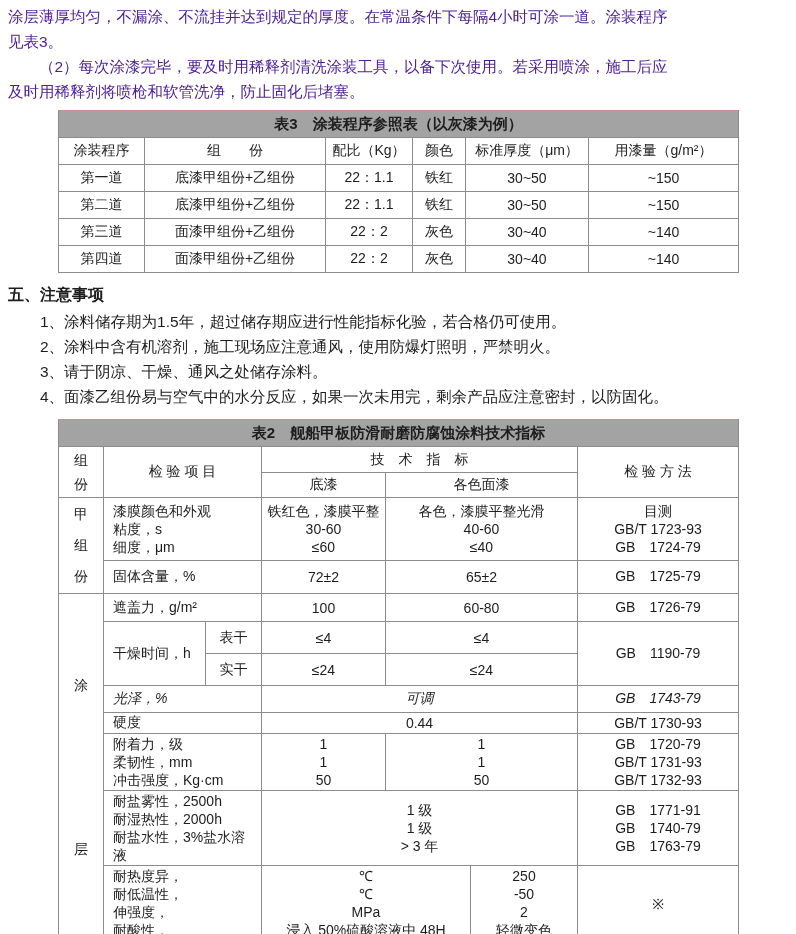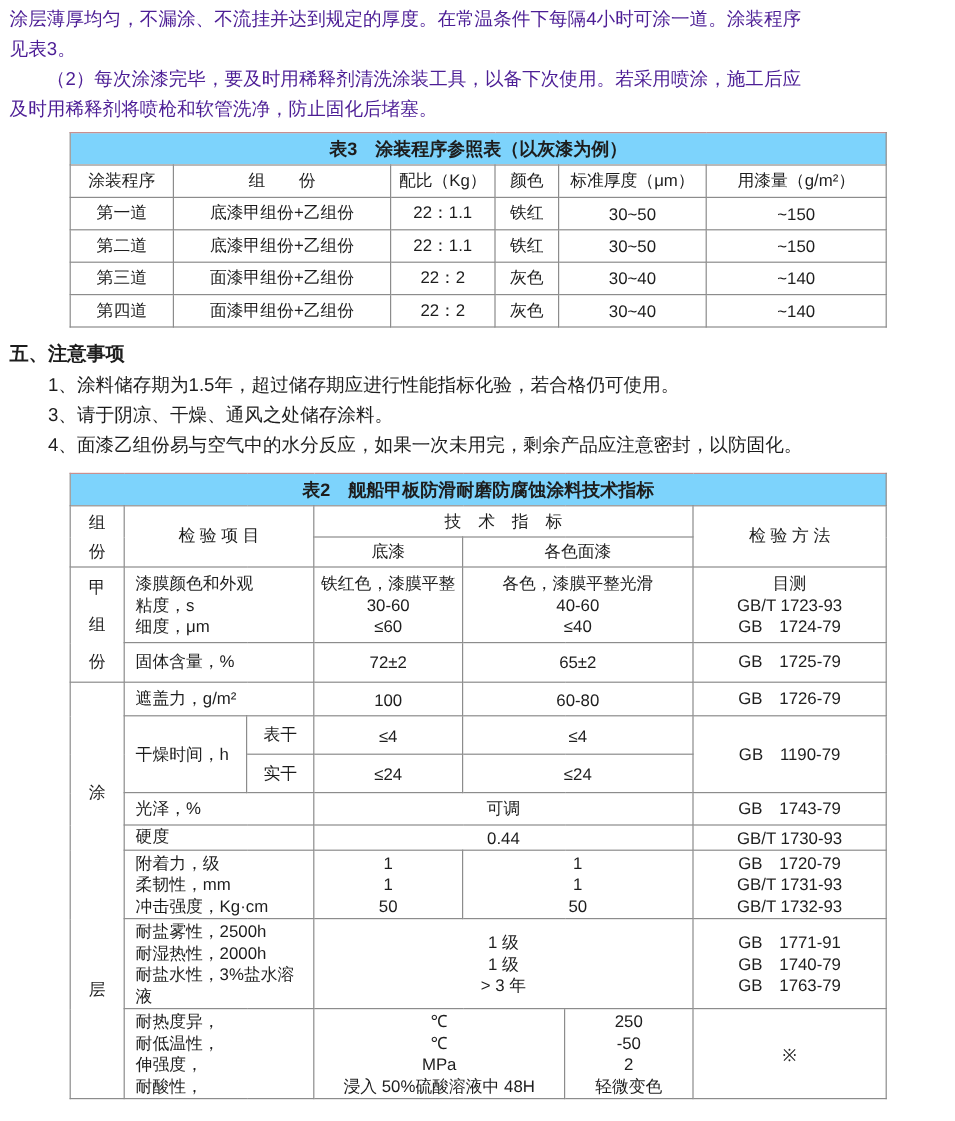--- a/index.html
+++ b/index.html
@@ -15,35 +15,35 @@
   
   .notes-title{font-weight:bold;font-size:16px;margin:12px 8px 3px 8px;}
   .note{font-size:15.5px;line-height:25px;margin:0 8px;padding-left:32px;white-space:nowrap;}
   
   table{border-collapse:collapse;table-layout:fixed;margin-left:58px;width:680px;}
   td{
     border:1px solid #8c8c8c;text-align:center;vertical-align:middle;
     font-size:14px;color:#1d1d1d;padding:1px 3px;overflow:hidden;
   }
   .t-title{
-    background:#7dd3fc;font-weight:bold;font-size:15px;height:24px;
+    background:#a3a3a3;font-weight:bold;font-size:15px;height:24px;
     border-color:#c98f8f #8c8c8c #8c8c8c #8c8c8c;
   }
   .t3{margin-top:6px;}
   .t3 tr{height:27px;}
   .t3 tr.title-row{height:26px;}
   .t2{margin-top:10px;}
   .left{text-align:left;padding-left:9px;}
   .ml{white-space:pre-line;line-height:18px;}
   .vc2{white-space:pre-line;line-height:24px;}   
   .vc3{white-space:pre-line;line-height:31px;}   
   .vtall{white-space:pre-line;line-height:164px;}
   .h-title{height:25px;padding-left:24px;} .h-h1{height:25px;} .h-h2{height:24px;}
   .h-film{height:62px;} .h-solid{height:32px;} .h-hiding{height:28px;}
-  .h-dry{height:32px;} .h-gloss{height:27px;} .h-hard{height:15px;}
+  .h-dry{height:32px;} .h-gloss{height:27px;font-style:italic;} .h-hard{height:15px;}
   .h-mech{height:54px;} .h-resist{height:54px;margin-top:24px;} .h-temp{height:74px;}
 </style>
 </head>
 <body>
 
 <div class="page">
 
   <div class="intro">
     <div class="tline">涂层薄厚均匀，不漏涂、不流挂并达到规定的厚度。在常温条件下每隔4小时可涂一道。涂装程序</div>
     <div class="tline">见表3。</div>
@@ -102,20 +102,21 @@
         <td>22：2</td>
         <td>灰色</td>
         <td>30~40</td>
         <td>~140</td>
       </tr>
     </tbody>
   </table>
 
   <div class="notes-title">五、注意事项</div>
   <div class="note">1、涂料储存期为1.5年，超过储存期应进行性能指标化验，若合格仍可使用。</div>
+  <div class="note">2、涂料中含有机溶剂，施工现场应注意通风，使用防爆灯照明，严禁明火。</div>
   <div class="note">3、请于阴凉、干燥、通风之处储存涂料。</div>
   <div class="note">4、面漆乙组份易与空气中的水分反应，如果一次未用完，剩余产品应注意密封，以防固化。</div>
 
   <table class="t2">
     <colgroup>
       <col style="width:45px">
         <col style="width:102px">
         <col style="width:56px">
       <col style="width:124px">
         <col style="width:85px">

